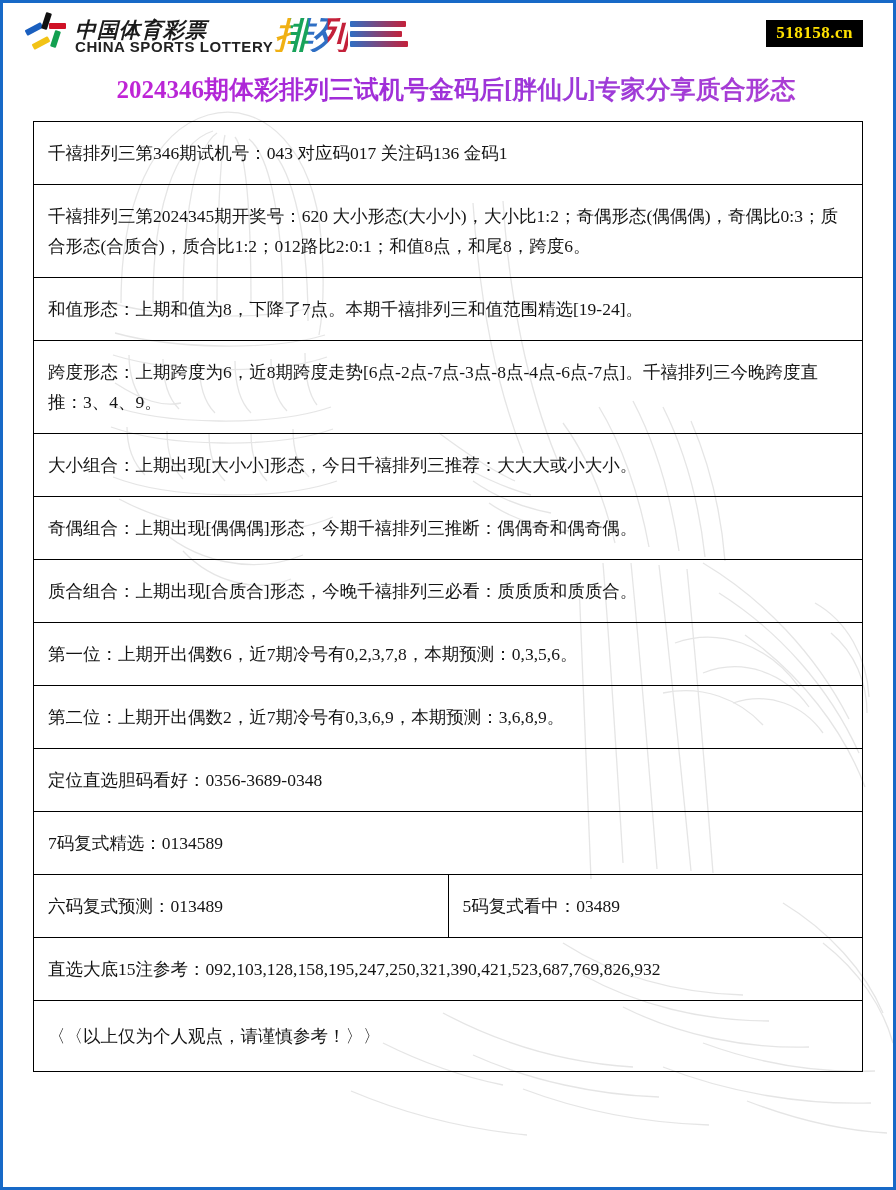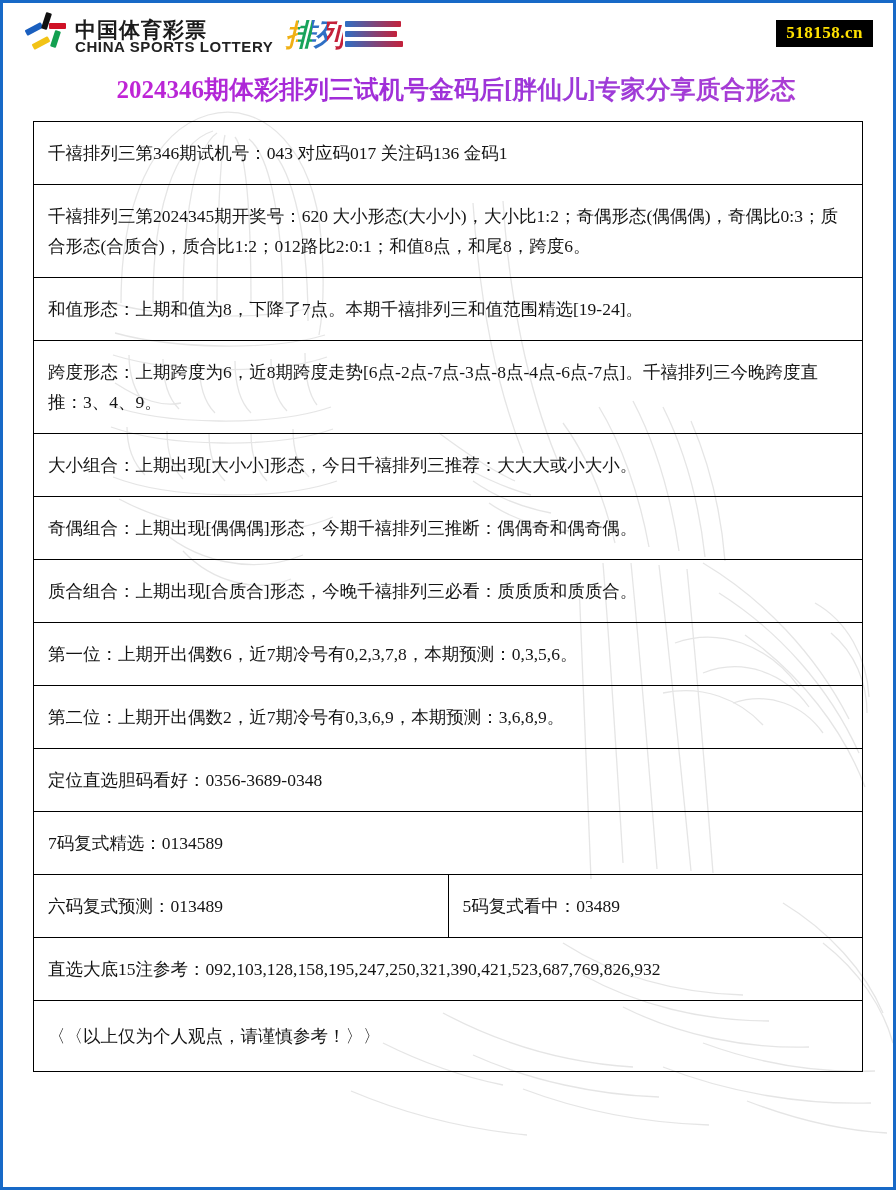--- a/index.html
+++ b/index.html
@@ -73,33 +73,34 @@
     flex-direction: column;
     justify-content: center;
   }
   #logo-cn {
     font-family: "Liberation Sans", sans-serif;
     font-size: 21px;
     font-weight: bold;
     color: #1b1b1b;
     letter-spacing: 1px;
     line-height: 23px;
+    font-style: italic;
   }
   #logo-en {
     font-family: "Liberation Sans", sans-serif;
     font-size: 15px;
     font-weight: bold;
     color: #222222;
     letter-spacing: 0.6px;
     line-height: 12px;
   }
   #logo-pailie {
-    margin-left: 12px;
+    margin-left: 1px;
     font-family: "Liberation Sans", sans-serif;
-    font-size: 30px;
+    font-size: 38px;
     font-weight: bold;
     font-style: italic;
     line-height: 34px;
     background: linear-gradient(90deg,#f0b013 0%,#f0b013 22%,#18a35a 23%,#18a35a 46%,#2f6fc4 47%,#2f6fc4 72%,#c4213a 73%,#c4213a 100%);
     -webkit-background-clip: text;
     background-clip: text;
     color: transparent;
     -webkit-text-fill-color: transparent;
     letter-spacing: -1px;
   }
@@ -115,21 +116,21 @@
     display: block;
     height: 6px;
     border-radius: 1px;
   }
   #logo-san b:nth-child(1){ top: 4px;  width: 56px; background: linear-gradient(90deg,#2f6fc4,#c4213a); }
   #logo-san b:nth-child(2){ top: 14px; width: 52px; background: linear-gradient(90deg,#2f6fc4,#c4213a); }
   #logo-san b:nth-child(3){ top: 24px; width: 58px; background: linear-gradient(90deg,#2f6fc4,#c4213a); }
 
   #site-badge {
     position: absolute;
-    right: 20px;
+    right: 30px;
     top: 17px;
     background: #000000;
     color: #ffe100;
     font-family: "Liberation Serif", serif;
     font-weight: bold;
     font-size: 17px;
     padding: 3px 10px 4px 10px;
     letter-spacing: 0.5px;
     line-height: 20px;
   }

